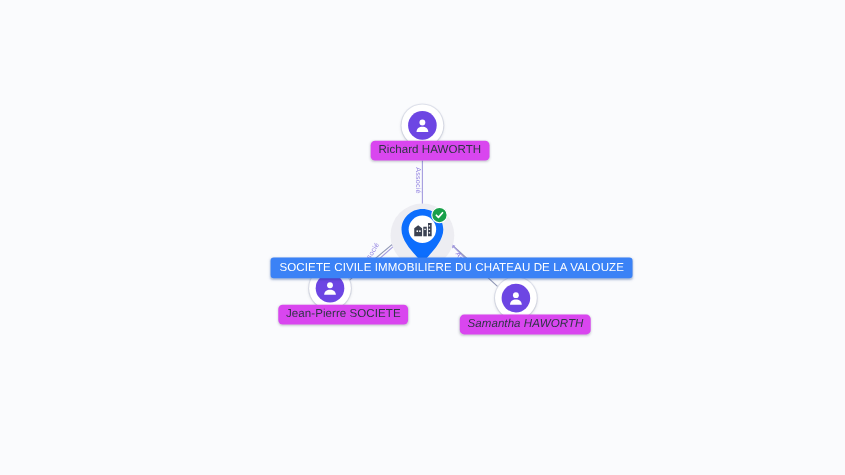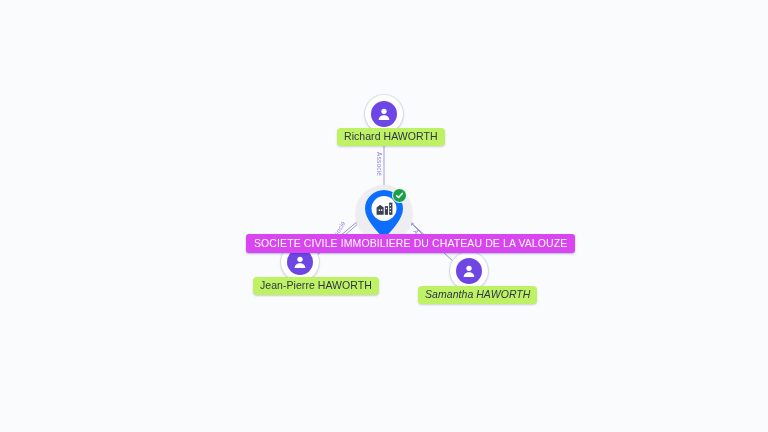--- a/index.html
+++ b/index.html
@@ -95,34 +95,34 @@
     border: 1.5px solid #ffffff;
     display: flex;
     align-items: center;
     justify-content: center;
     box-sizing: border-box;
   }
 
   
   .node-label {
     position: absolute;
-    background: #bef264;
+    background: #d946ef;
     border-radius: 4px;
     padding: 3px 7px 4px 7px;
     font-size: 10.5px;
     line-height: 11px;
     color: #2f3445;
     white-space: nowrap;
     box-shadow: 0 1px 2px rgba(40,45,70,.22);
     letter-spacing: .05px;
   }
 
   .company-label {
     position: absolute;
-    background: #d946ef;
+    background: #3b82f6;
     border-radius: 3px;
     padding: 3px 8px 4px 8px;
     font-size: 10.5px;
     line-height: 12px;
     color: #ffffff;
     white-space: nowrap;
     letter-spacing: .1px;
     box-shadow: 0 1px 2px rgba(20,60,140,.35);
   }
 
@@ -184,21 +184,21 @@
   <div class="node-label" style="left:337px; top:128px;">Richard HAWORTH</div>
 
   <div class="person-node" style="left:281px; top:243px;">
     <div class="person-avatar">
       <svg width="16" height="16" viewBox="0 0 24 24" fill="#ffffff">
         <circle cx="12" cy="8" r="4"></circle>
         <path d="M4 21c0-4.4 3.6-7 8-7s8 2.6 8 7z"></path>
       </svg>
     </div>
   </div>
-  <div class="node-label" style="left:253px; top:277px;">Jean-Pierre HAWORTH</div>
+  <div class="node-label" style="left:253px; top:277px;">Jean-Pierre SOCIETE</div>
 
   <div class="person-node" style="left:450px; top:252px;">
     <div class="person-avatar">
       <svg width="16" height="16" viewBox="0 0 24 24" fill="#ffffff">
         <circle cx="12" cy="8" r="4"></circle>
         <path d="M4 21c0-4.4 3.6-7 8-7s8 2.6 8 7z"></path>
       </svg>
     </div>
   </div>
   <div class="node-label" style="left:418px; top:286px;font-style:italic;">Samantha HAWORTH</div>

